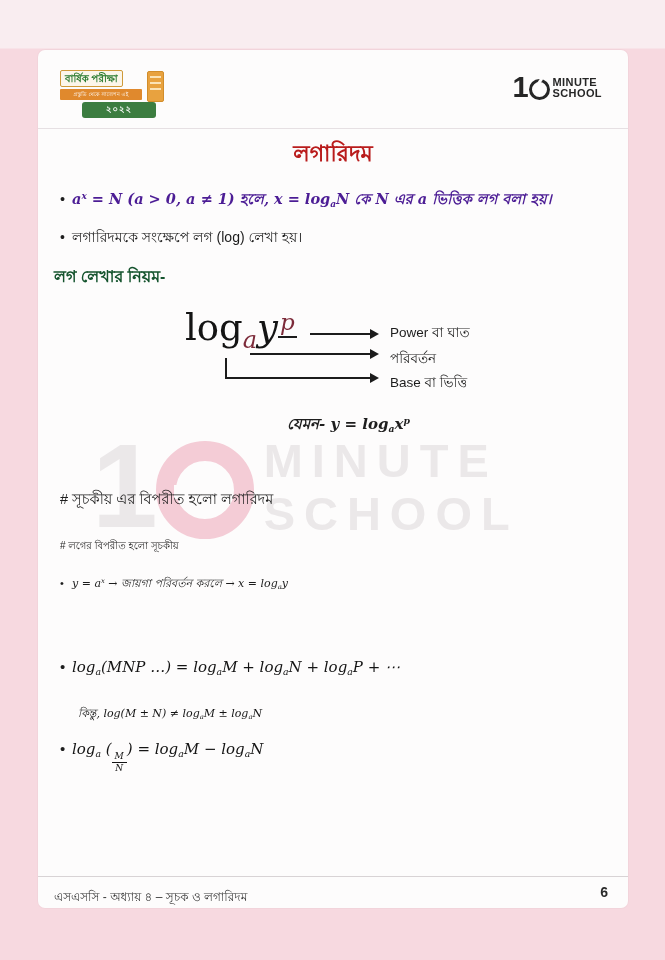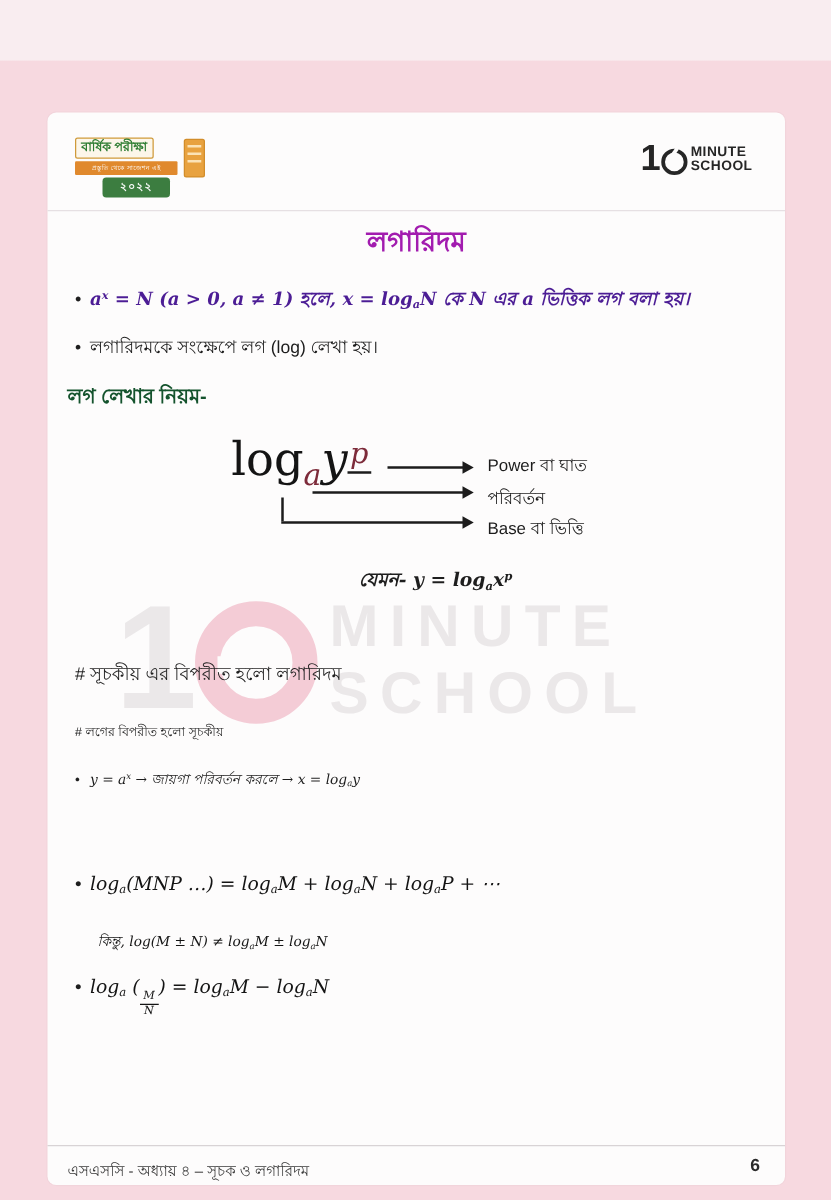--- a/index.html
+++ b/index.html
@@ -3,54 +3,54 @@
 <meta charset="utf-8">
 <style>
   html,body{margin:0;padding:0;}
   body{
     width:665px;height:960px;position:relative;overflow:hidden;
     background:linear-gradient(180deg,#f9edf0 0px,#f9edf0 48px,#f7d9e0 49px,#f7d9e0 100%);
     font-family:"Liberation Sans",sans-serif;color:#1e1e1e;
   }
   .page{
     position:absolute;left:38px;top:50px;width:590px;height:858px;
-    background:#fdfcfc;border-radius:7px;box-shadow:0 0 0 1px rgba(0,0,0,0.02);margin-top:40px;
+    background:#fdfcfc;border-radius:7px;box-shadow:0 0 0 1px rgba(0,0,0,0.02);
   }
   
   .badge{position:absolute;left:22px;top:18px;width:104px;height:48px;}
   .badge-title{
     display:inline-block;border:1px solid #cf9a3a;background:#fcf6ea;
     color:#2e7d32;font-weight:bold;font-size:10px;padding:1px 4px;line-height:1.3;
     border-radius:2px;white-space:nowrap;
   }
   .badge-icon{
     position:absolute;right:0;top:3px;width:15px;height:29px;background:#e8a23f;
     border-radius:2px;border:1px solid #d28d2a;
   }
   .badge-icon i{display:block;height:2px;background:#fbe3b6;margin:4px 2px 0 2px;}
   .badge-strip{
     margin-top:2px;width:80px;background:#e0892d;color:#fff;font-size:5px;
     text-align:center;padding:1.5px 1px;border-radius:1px;white-space:nowrap;
     overflow:hidden;filter:blur(0.45px);letter-spacing:0.3px;
   }
   .badge-year{
     margin:2px 0 0 22px;width:fit-content;background:#3c7d40;color:#fff;
-    font-size:8.5px;font-weight:bold;padding:1px 14px;border-radius:3px;letter-spacing:1px;font-family:Liberation Serif, serif;
+    font-size:8.5px;font-weight:bold;padding:1px 24px;border-radius:3px;letter-spacing:1px;font-family:Liberation Serif, serif;
   }
   .logo{position:absolute;right:26px;top:26px;display:flex;align-items:flex-start;color:#262626;}
   .logo-one{font-size:29px;font-weight:700;line-height:0.82;letter-spacing:-1px;}
   .logo-ring{
     width:15px;height:15px;border:3.5px solid #262626;border-radius:50%;
     margin:3px 3px 0 1px;position:relative;
   }
   .logo-ring i{position:absolute;left:6px;top:-4px;width:3px;height:8px;background:#fdfcfc;transform:rotate(35deg);}
   .logo-text{display:flex;flex-direction:column;font-size:11px;font-weight:bold;line-height:1.0;letter-spacing:0.4px;margin-top:1px;}
   .hdr-divider{position:absolute;left:0;right:0;top:78px;height:1px;background:#e6e0e3;}
   
-  .doc-title{position:absolute;left:0;right:0;top:86px;text-align:center;font-size:22px;font-weight:bold;color:#a21caf;}
+  .doc-title{position:absolute;left:0;right:0;top:86px;text-align:center;font-size:22px;font-weight:bold;color:#b91c1c;}
   .math{font-family:"DejaVu Serif",serif;font-style:italic;}
   .math sub,.math sup{font-size:0.62em;font-style:italic;line-height:0;}
   .math sub{vertical-align:-0.3em;}
   .math sup{vertical-align:0.55em;}
   .frac{display:inline-flex;flex-direction:column;align-items:center;vertical-align:-0.55em;font-size:0.6em;line-height:1.2;}
   .frac>span:first-child{border-bottom:1px solid currentColor;padding:0 3px;}
   .line{position:absolute;left:22px;white-space:nowrap;}
   .bullet{display:inline-block;width:12px;font-style:normal;color:#1e1e1e;}
   .teal{color:#4c1d95;font-weight:bold;}
   .intro1{top:138px;font-size:14.5px;}

